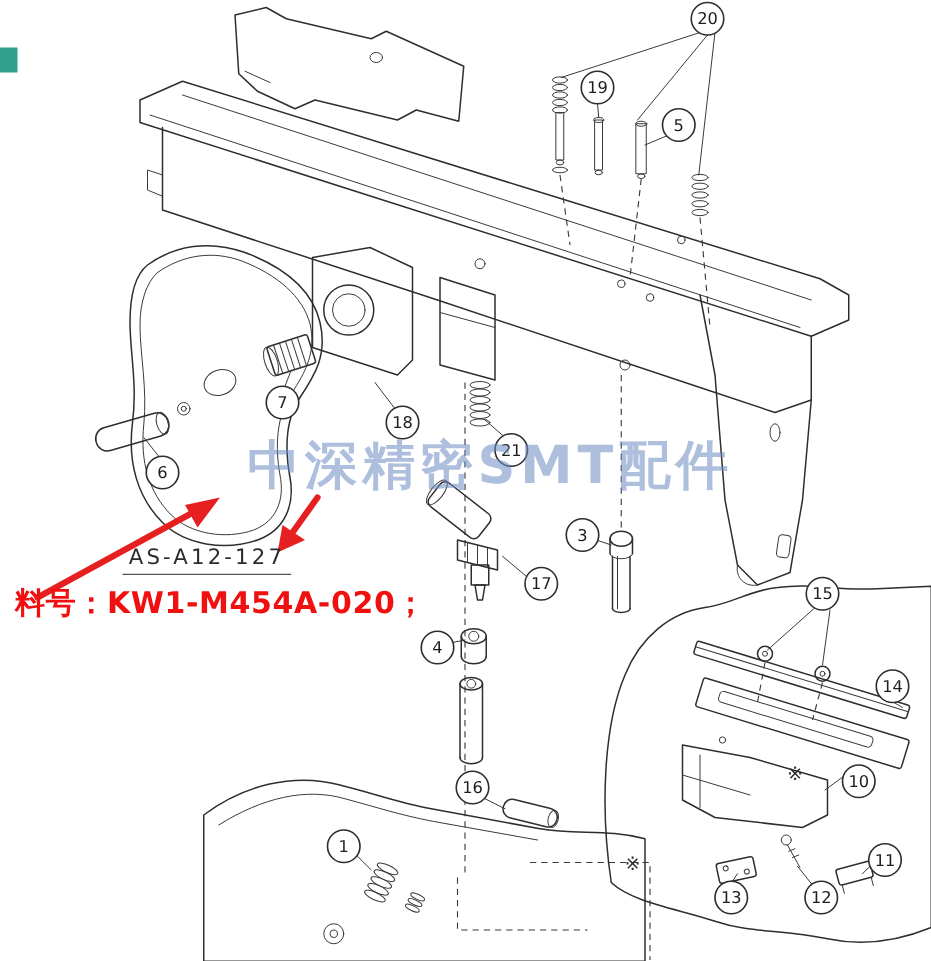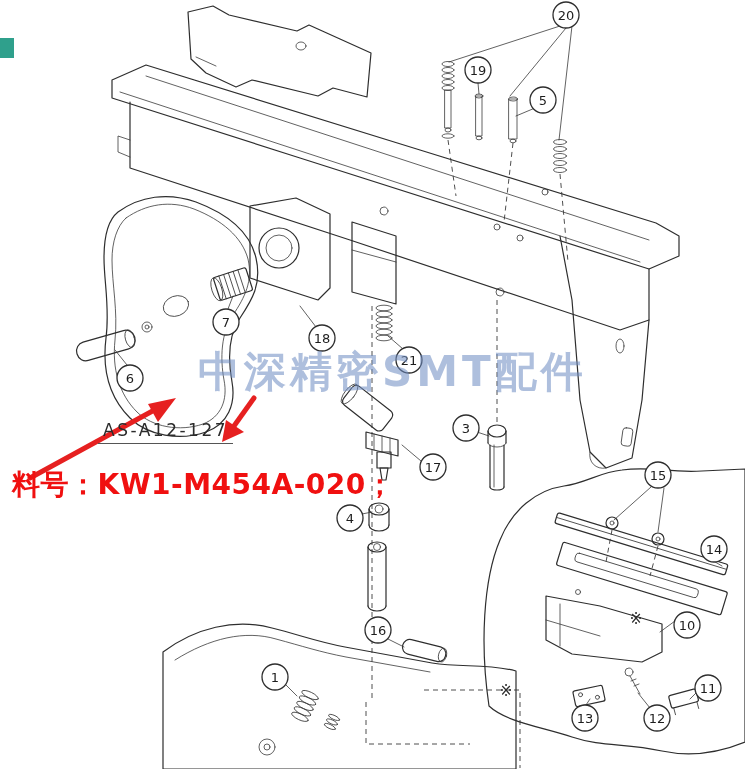--- a/index.html
+++ b/index.html
@@ -16,24 +16,24 @@
   .bnum{font-family:"DejaVu Sans",sans-serif;font-size:13px;fill:#1d1d1d;text-anchor:middle;}
   .refmark{font-family:"DejaVu Sans",sans-serif;font-size:15px;fill:#2e2e2e;text-anchor:middle;}
   .redln{stroke:#e62020;stroke-width:5;stroke-linecap:round;fill:none;}
   .redfill{fill:#e62020;stroke:none;}
   
   .watermark{
     position:absolute;left:198px;top:344px;font-size:42px;font-weight:700;
     color:#6d8cc2;opacity:.55;letter-spacing:4px;white-space:nowrap;pointer-events:none;text-align:right;
   }
   .ref-label{
-    position:absolute;left:98px;top:420px;font-size:17px;letter-spacing:2.5px;color:#2b2b2b;
+    position:absolute;left:98px;top:436px;font-size:17px;letter-spacing:2.5px;color:#2b2b2b;
     border-bottom:1.5px solid #555;padding:0 5px 3px 5px;white-space:nowrap;
   }
-  .note{position:absolute;color:#f01010;font-weight:700;font-size:28px;letter-spacing:.5px;white-space:nowrap;}
+  .note{position:absolute;color:#f01010;font-weight:700;font-size:24px;letter-spacing:.5px;white-space:nowrap;}
   .note-1{left:12px;top:466px;}
   .note-2{left:88px;top:510px;}
   .artifact{position:absolute;left:0;top:38px;width:14px;height:20px;background:#2fa08c;}
 </style>
 </head>
 <body>
 
 <div class="stage">
 
 <svg width="745" height="769" viewBox="0 0 745 769">

